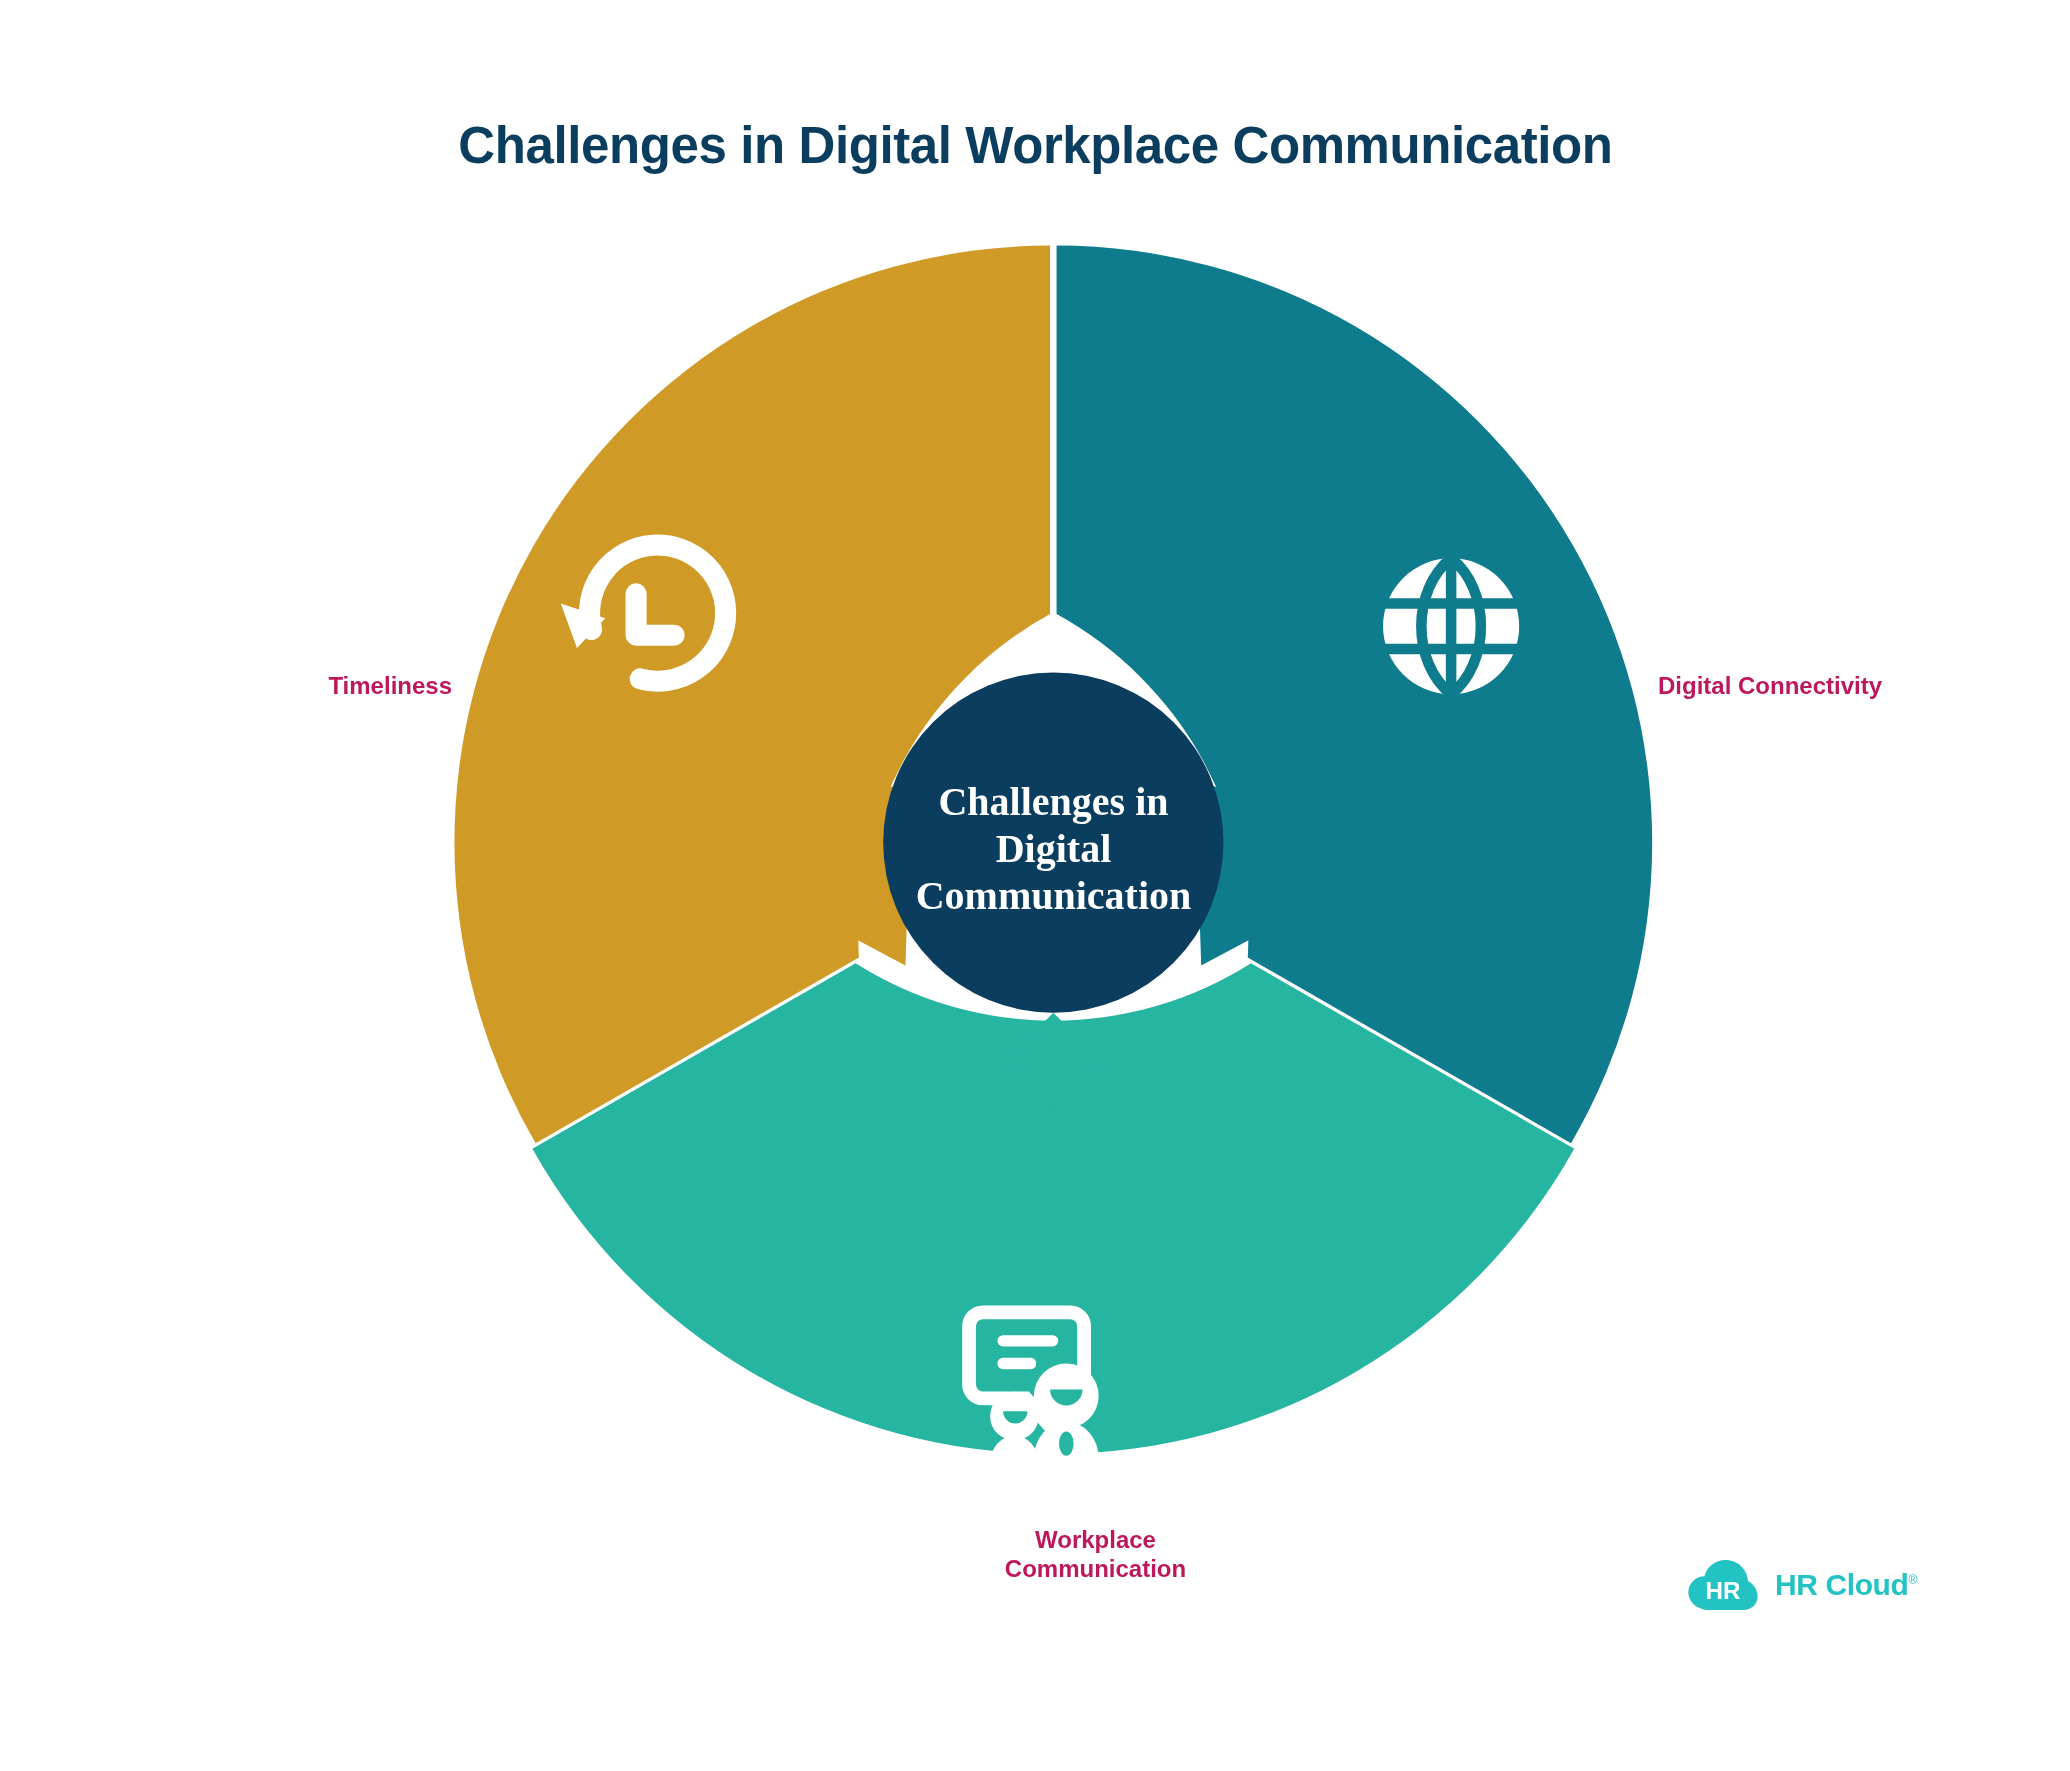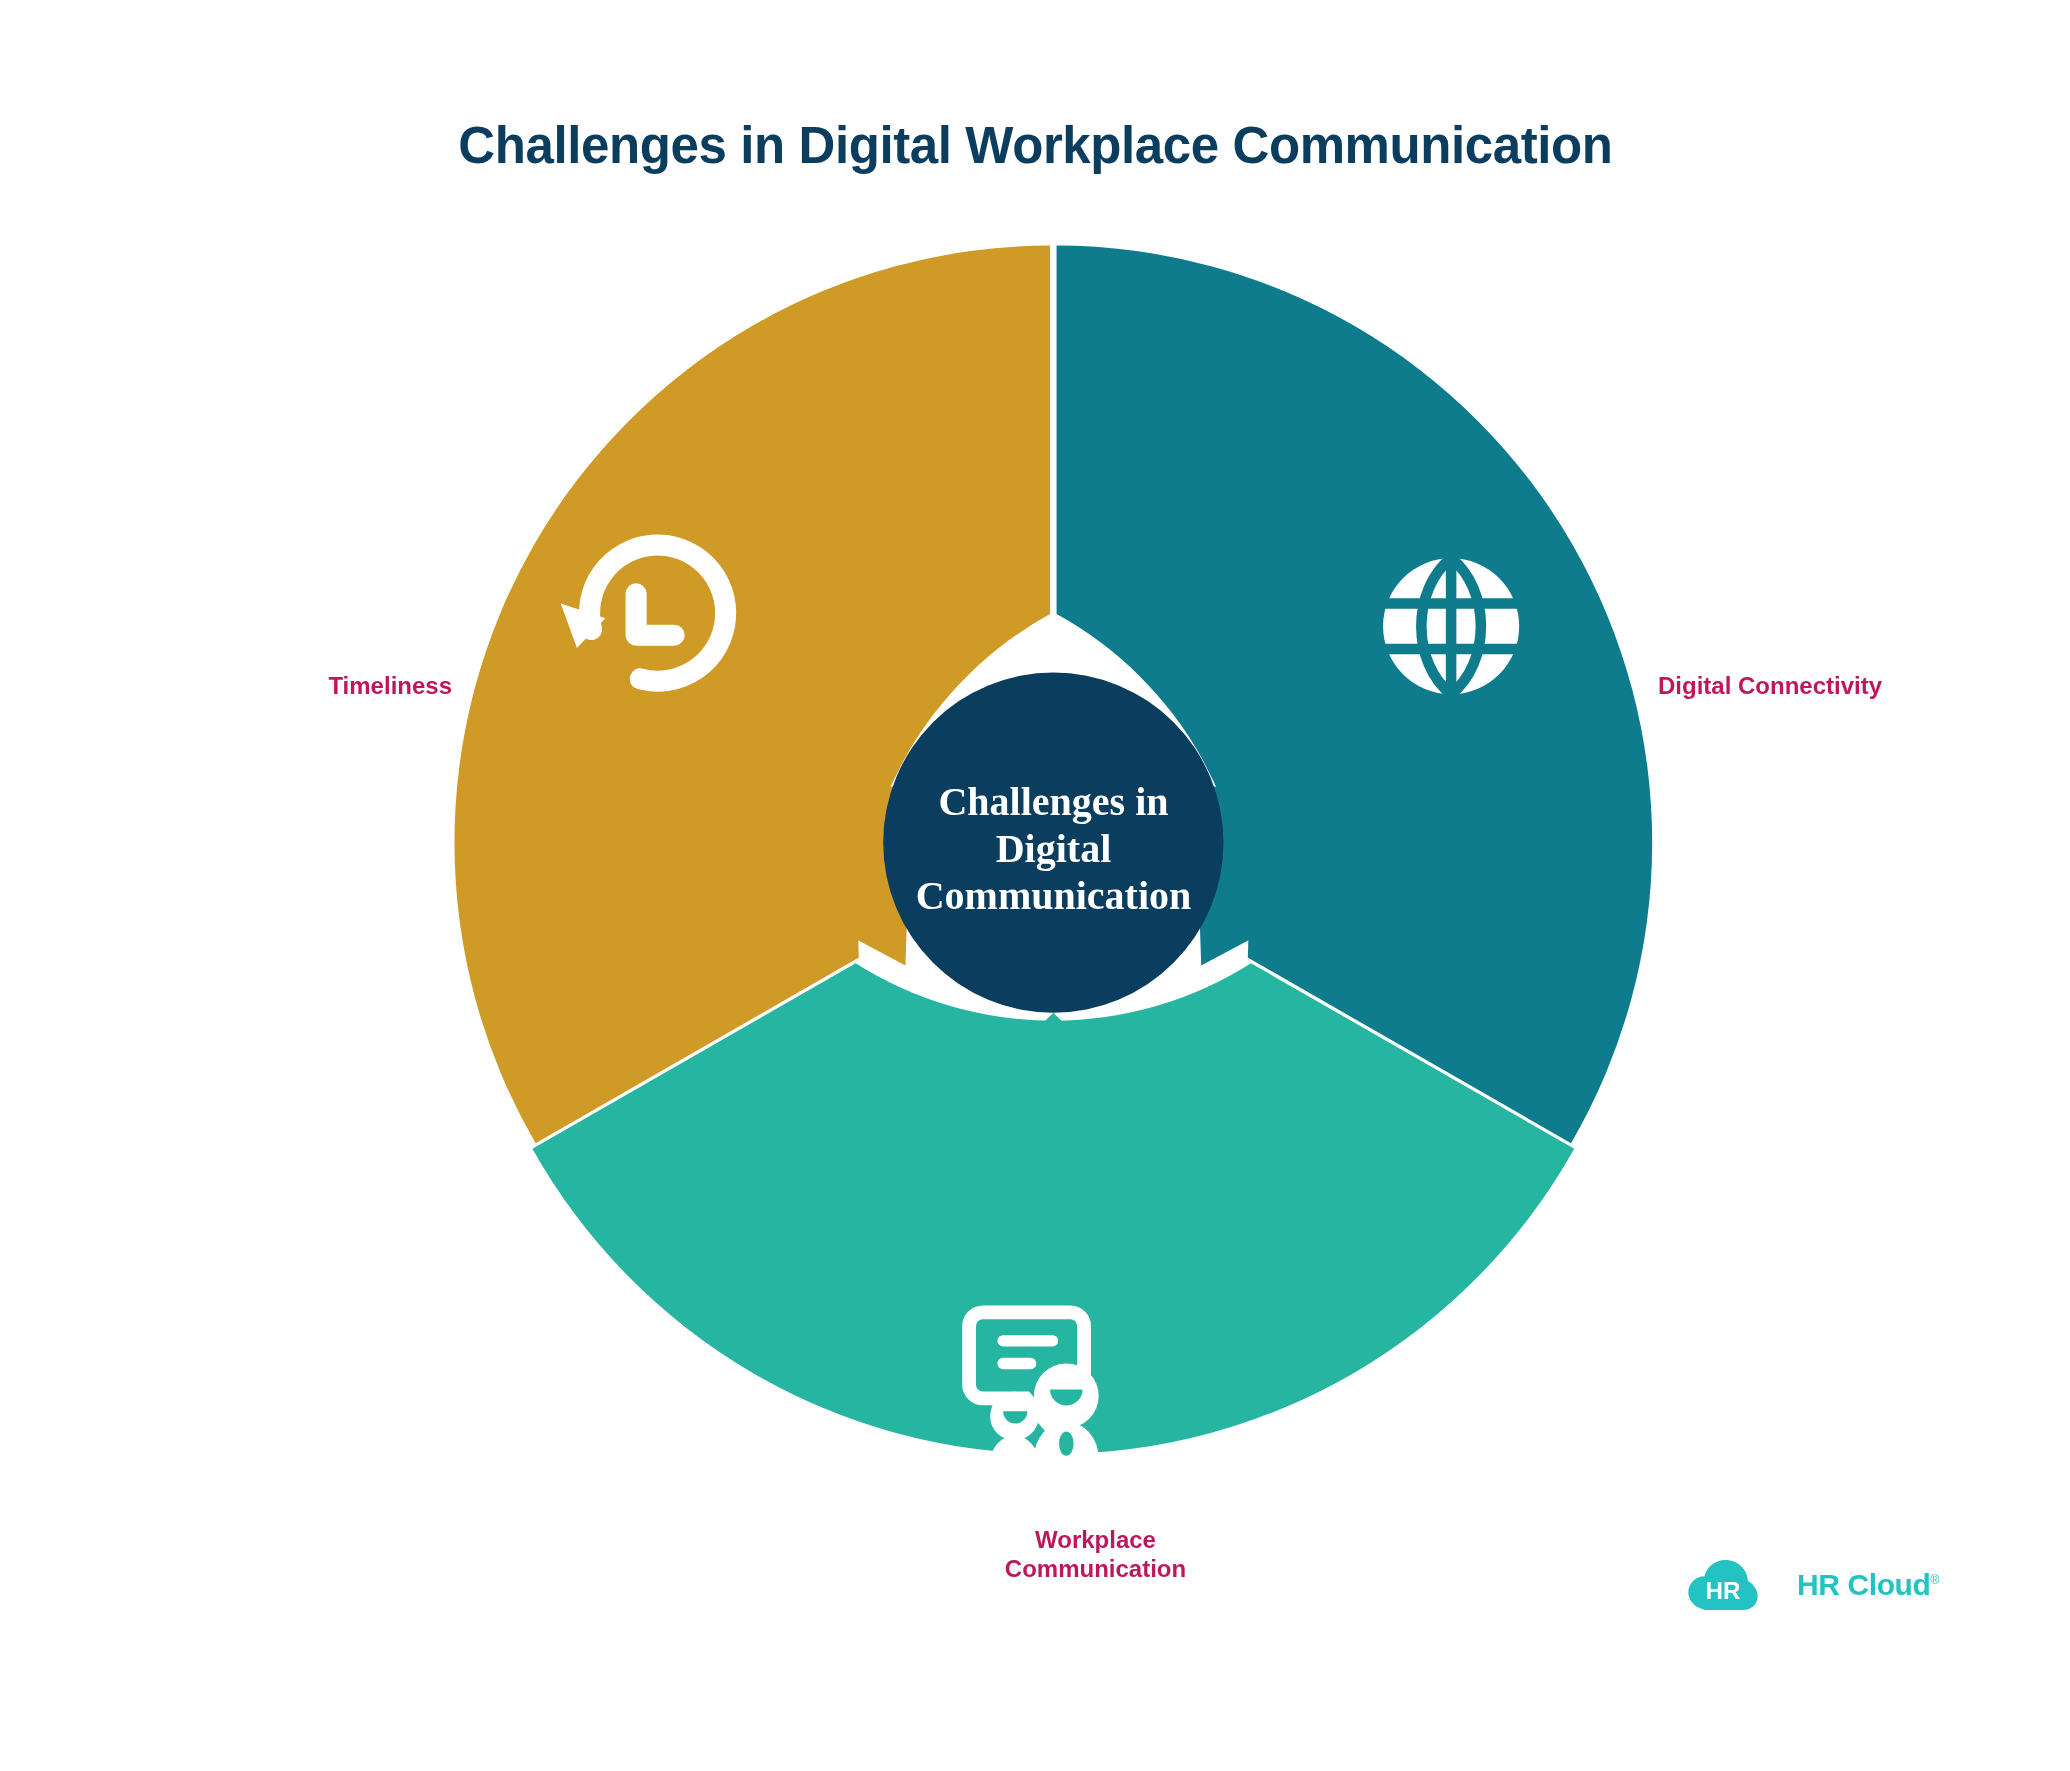--- a/index.html
+++ b/index.html
@@ -77,35 +77,34 @@
     font-weight: 700;
     line-height: 1.18;
     white-space: pre-line;
   }
   .brand {
     position: absolute;
     left: 1688px;
     top: 1560px;
     display: flex;
     align-items: center;
-    gap: 27px;
+    gap: 17px;
   }
   .brand-mark {
     position: relative;
     width: 70px;
     height: 50px;
   }
   .brand-word {
     font-family: "Liberation Sans", sans-serif;
     font-size: 30px;
     font-weight: 700;
     color: #23C3C3;
     letter-spacing: -0.4px;
     position: relative;
-    margin-left: 12px;
   }
   .brand-word sup {
     font-size: 12px;
     vertical-align: super;
     font-weight: 400;
   }
 </style>
 </head>
 <body>
 

